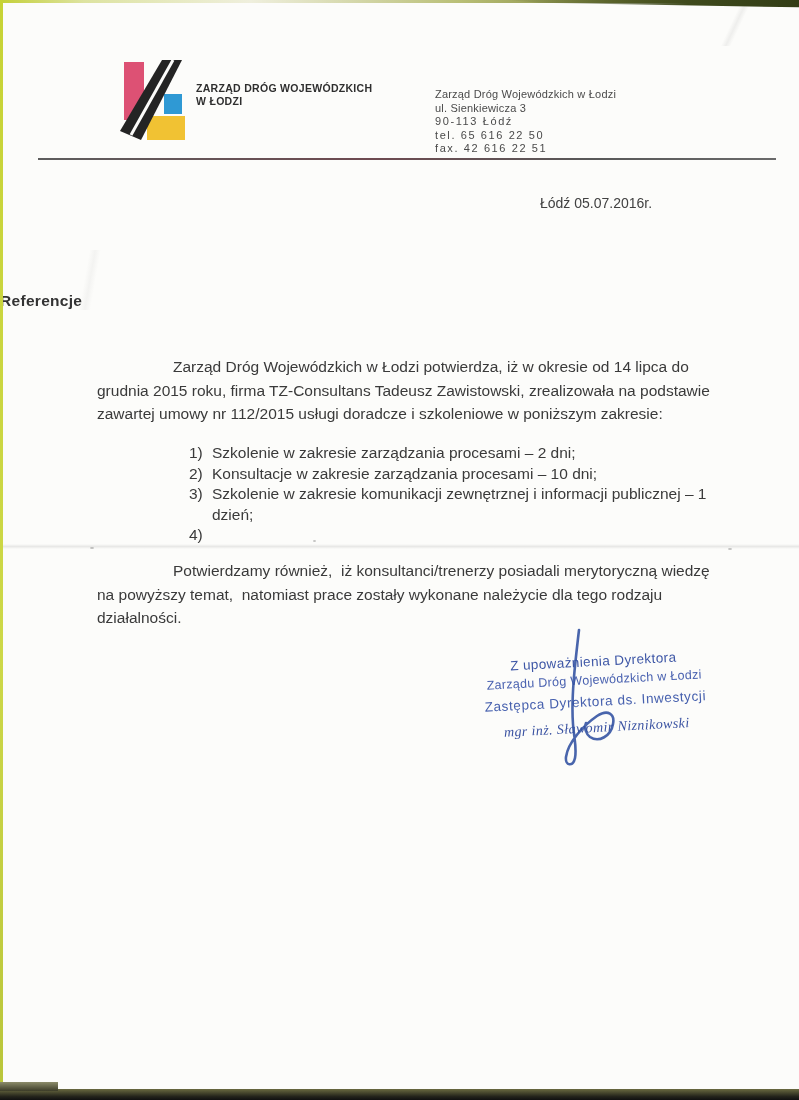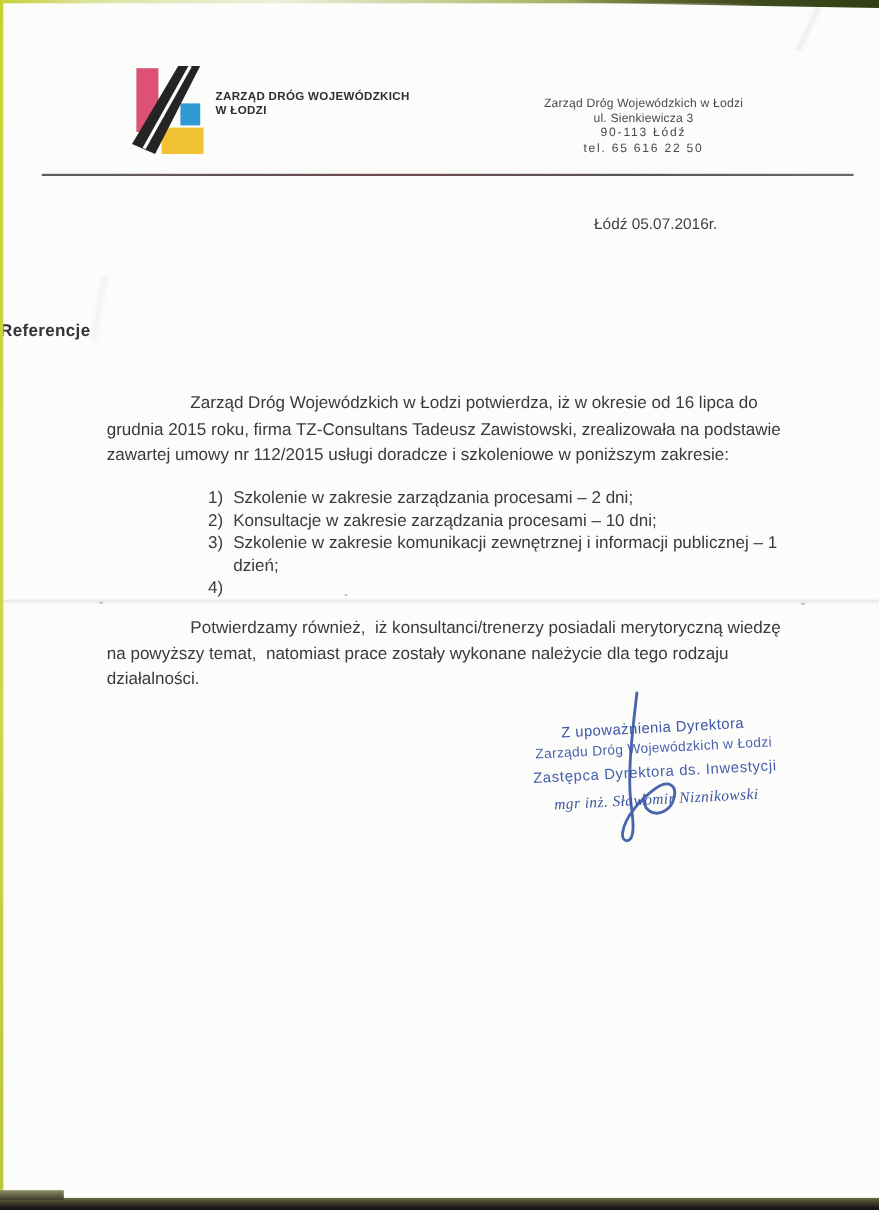--- a/index.html
+++ b/index.html
@@ -26,21 +26,21 @@
   .crease-d1{position:absolute;left:680px;top:6px;width:110px;height:40px;z-index:1;
     background:linear-gradient(115deg,rgba(140,140,140,0) 46%,rgba(140,140,140,0.12) 50%,rgba(140,140,140,0) 54%);}
   .crease-d2{position:absolute;left:0px;top:250px;width:180px;height:60px;z-index:1;
     background:linear-gradient(100deg,rgba(140,140,140,0) 47%,rgba(140,140,140,0.08) 50%,rgba(140,140,140,0) 53%);}
 
   
   .logo-svg{position:absolute;left:120px;top:60px;z-index:2;}
   .logo-text{position:absolute;left:196px;top:82px;z-index:2;
     font-size:10.5px;font-weight:bold;color:#2e2e2e;letter-spacing:0.3px;line-height:13px;}
   .address{position:absolute;left:435px;top:88px;width:300px;z-index:2;
-    text-align:center;font-size:11px;color:#4a4a4a;line-height:13.5px;}
+    text-align:left;font-size:11px;color:#4a4a4a;line-height:13.5px;}
   .address .tight{letter-spacing:0.2px;}
   .address .spread{letter-spacing:1.6px;}
   .header-rule{position:absolute;left:38px;top:158px;width:738px;height:2px;z-index:2;
     background:linear-gradient(to right,#5d5d5d,#6e4a50 45%,#585858 75%,#6a6a6a);}
 
   
   .dateline{position:absolute;left:540px;top:195px;z-index:2;font-size:14px;color:#414141;}
   .doc-title{position:absolute;left:0;top:292px;width:100%;text-align:left;z-index:2;
     font-size:15.5px;font-weight:bold;color:#333;letter-spacing:0.3px;}
   .para{position:absolute;left:97px;width:620px;z-index:2;
@@ -92,29 +92,30 @@
   <div class="logo-text">
     <div>ZARZĄD DRÓG WOJEWÓDZKICH</div>
     <div>W ŁODZI</div>
   </div>
 
   <div class="address">
     <div class="tight">Zarząd Dróg Wojewódzkich w Łodzi</div>
     <div class="tight">ul. Sienkiewicza 3</div>
     <div class="spread">90-113 Łódź</div>
     <div class="spread">tel. 65 616 22 50</div>
+    <div class="spread">fax. 42 616 22 51</div>
   </div>
 
   <div class="header-rule"></div>
 
   <div class="dateline">Łódź 05.07.2016r.</div>
 
   <div class="doc-title">Referencje</div>
 
-  <div class="para para1">Zarząd Dróg Wojewódzkich w Łodzi potwierdza, iż w okresie od 16 lipca do grudnia 2015 roku, firma TZ-Consultans Tadeusz Zawistowski, zrealizowała na podstawie zawartej umowy nr 112/2015 usługi doradcze i szkoleniowe w poniższym zakresie:</div>
+  <div class="para para1">Zarząd Dróg Wojewódzkich w Łodzi potwierdza, iż w okresie od 14 lipca do grudnia 2015 roku, firma TZ-Consultans Tadeusz Zawistowski, zrealizowała na podstawie zawartej umowy nr 112/2015 usługi doradcze i szkoleniowe w poniższym zakresie:</div>
 
   <ol class="services">
     <li>
       <span class="num">1)</span>
       <span class="li-text">Szkolenie w zakresie zarządzania procesami – 2 dni;</span>
     </li>
     <li>
       <span class="num">2)</span>
       <span class="li-text">Konsultacje w zakresie zarządzania procesami – 10 dni;</span>
     </li>

